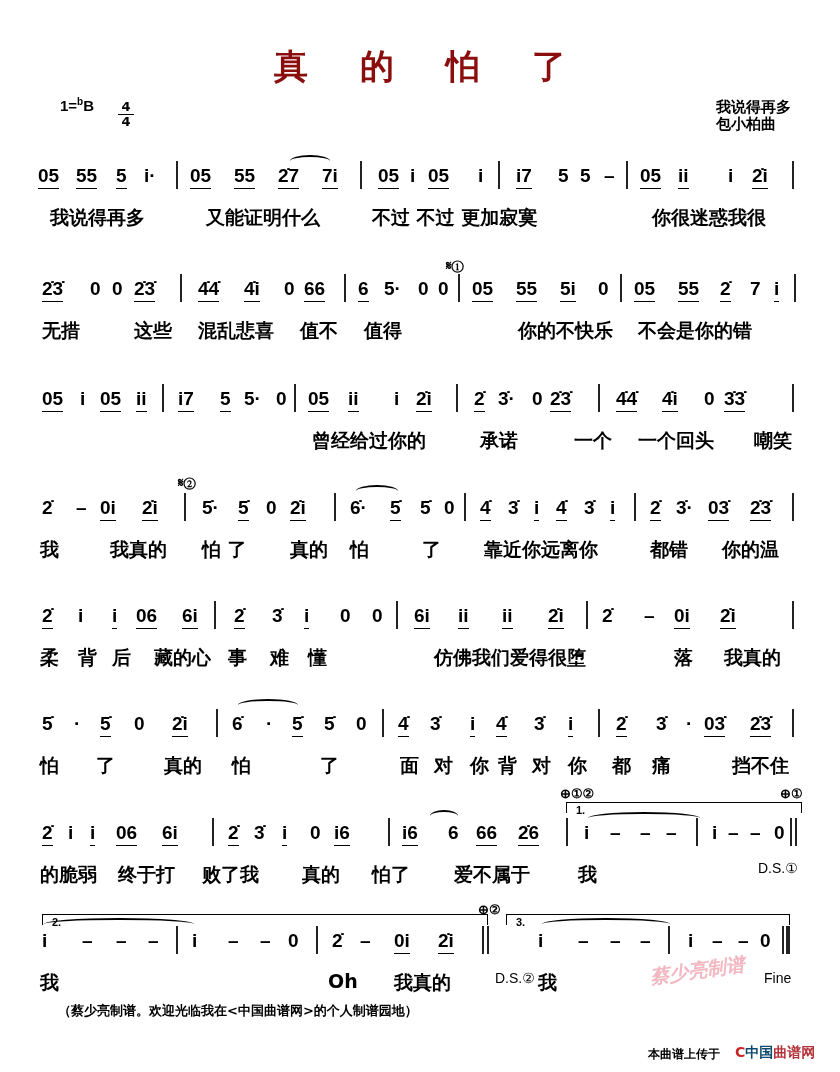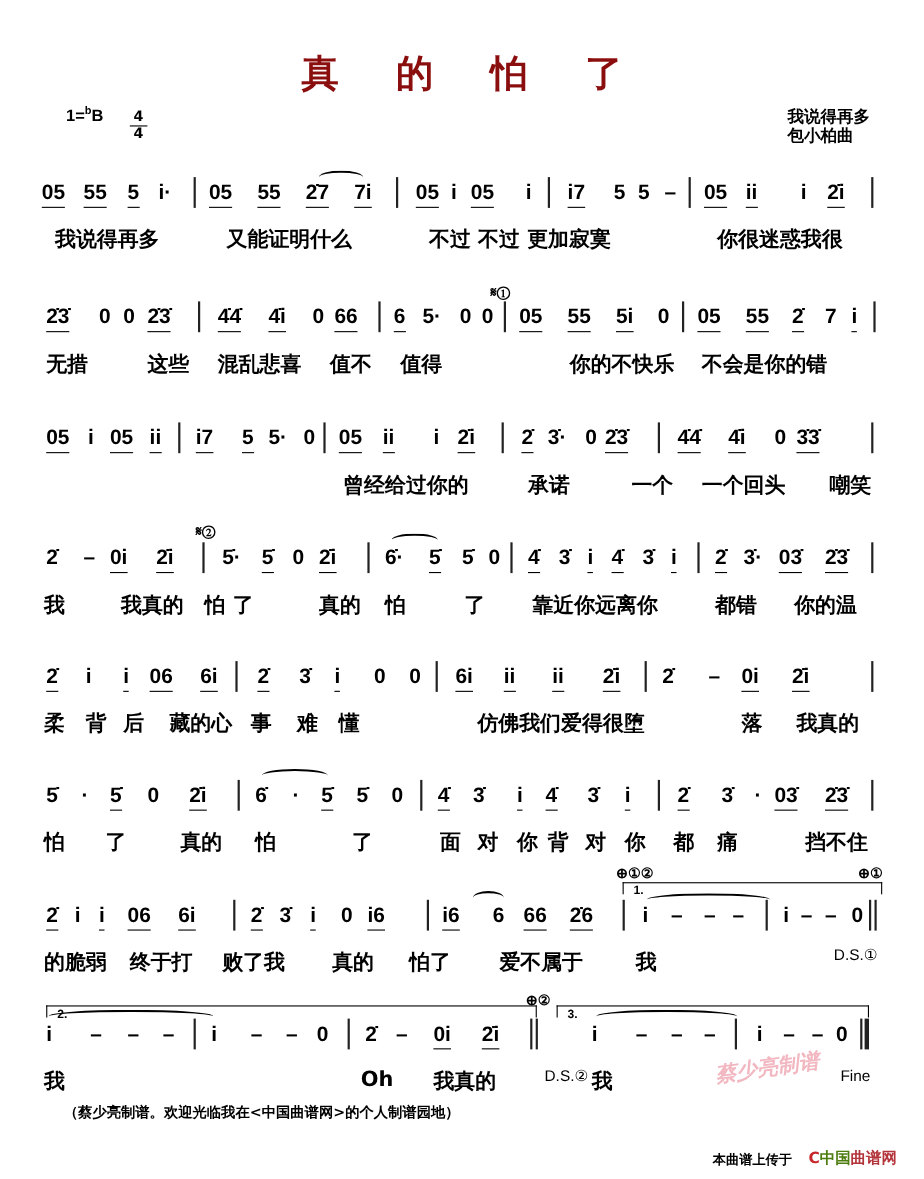--- a/index.html
+++ b/index.html
@@ -23,21 +23,21 @@
   .ly { position:absolute; top:0; }
   .mark { position:absolute; font-size:13px; font-weight:bold; }
   .slur { position:absolute; border-top:2px solid #000; border-radius:50% 50% 0 0; height:10px; }
   .bracket { position:absolute; border-top:1.5px solid #000; border-left:1.5px solid #000; border-right:1.5px solid #000; height:10px; }
   .voltanum { position:absolute; font-size:11px; font-weight:bold; }
   .ds { position:absolute; font-size:14px; font-family:"Liberation Sans", sans-serif; }
   .watermark { position:absolute; left:650px; top:958px; font-size:19px; color:#f2b7c0; font-style:italic; transform:rotate(-8deg); font-weight:bold; }
   .footnote { position:absolute; left:58px; top:1002px; font-size:13px; font-weight:bold; }
   .upload { position:absolute; left:648px; top:1046px; font-size:12px; font-weight:bold; }
   .logo { position:absolute; left:735px; top:1044px; font-size:14px; font-weight:bold; color:#c8252b; }
-  .logo .cn { color:#4d7c0f; }
+  .logo .cn { color:#0c4a6e; }
   .logo .q { color:#b3343a; }
 </style>
 </head>
 <body>
 
 <div class="title">真的怕了</div>
 
 <div class="key">
   <span>1=</span><sup>b</sup><span>B</span>
 </div>
@@ -76,21 +76,21 @@
         <span class="tok u" style="left: 602px;">05</span>
         <span class="tok u" style="left: 640px;">ii</span>
         <span class="tok" style="left: 690px;">i</span>
         <span class="tok u" style="left: 714px;">2̇i</span>
         <div class="bar" style="left: 754px;"></div>
         <div class="slur" style="left: 252px; width: 40px; top: -10px;"></div>
       </div>
       <div class="lyrics" style="width: 770px;">
         <span class="ly" style="left: 12px;">我说得再多</span>
         <span class="ly" style="left: 168px;">又能证明什么</span>
-        <span class="ly" style="left: 352px; text-align: center;">不过 不过 更加寂寞</span>
+        <span class="ly" style="left: 334px; text-align: center;">不过 不过 更加寂寞</span>
         <span class="ly" style="left: 614px;">你很迷惑我很</span>
       </div>
     </div>
     <div class="row" style="top: 278px;">
       <div class="notes" style="width: 770px;">
         <span class="tok u" style="left: 4px;">2̇3̇</span>
         <span class="tok" style="left: 52px;">0</span>
         <span class="tok" style="left: 74px;">0</span>
         <span class="tok u" style="left: 96px;">2̇3̇</span>
         <div class="bar" style="left: 142px;"></div>
@@ -191,21 +191,21 @@
         <span class="tok" style="left: 638px;">3̇·</span>
         <span class="tok u" style="left: 670px;">03̇</span>
         <span class="tok u" style="left: 712px;">2̇3̇</span>
         <div class="bar" style="left: 754px;"></div>
         <div class="slur" style="left: 318px; width: 42px; top: -12px;"></div>
         <span class="mark" style="left: 140px; top: -22px;">𝄋②</span>
       </div>
       <div class="lyrics" style="width: 770px;">
         <span class="ly" style="left: 2px;">我</span>
         <span class="ly" style="left: 72px;">我真的</span>
-        <span class="ly" style="left: 148px;">怕 了</span>
+        <span class="ly" style="left: 164px;">怕 了</span>
         <span class="ly" style="left: 252px;">真的</span>
         <span class="ly" style="left: 312px;">怕</span>
         <span class="ly" style="left: 384px;">了</span>
         <span class="ly" style="left: 446px;">靠近你远离你</span>
         <span class="ly" style="left: 612px;">都错</span>
         <span class="ly" style="left: 684px;">你的温</span>
       </div>
     </div>
     <div class="row" style="top: 605px;">
       <div class="notes" style="width: 770px;">

